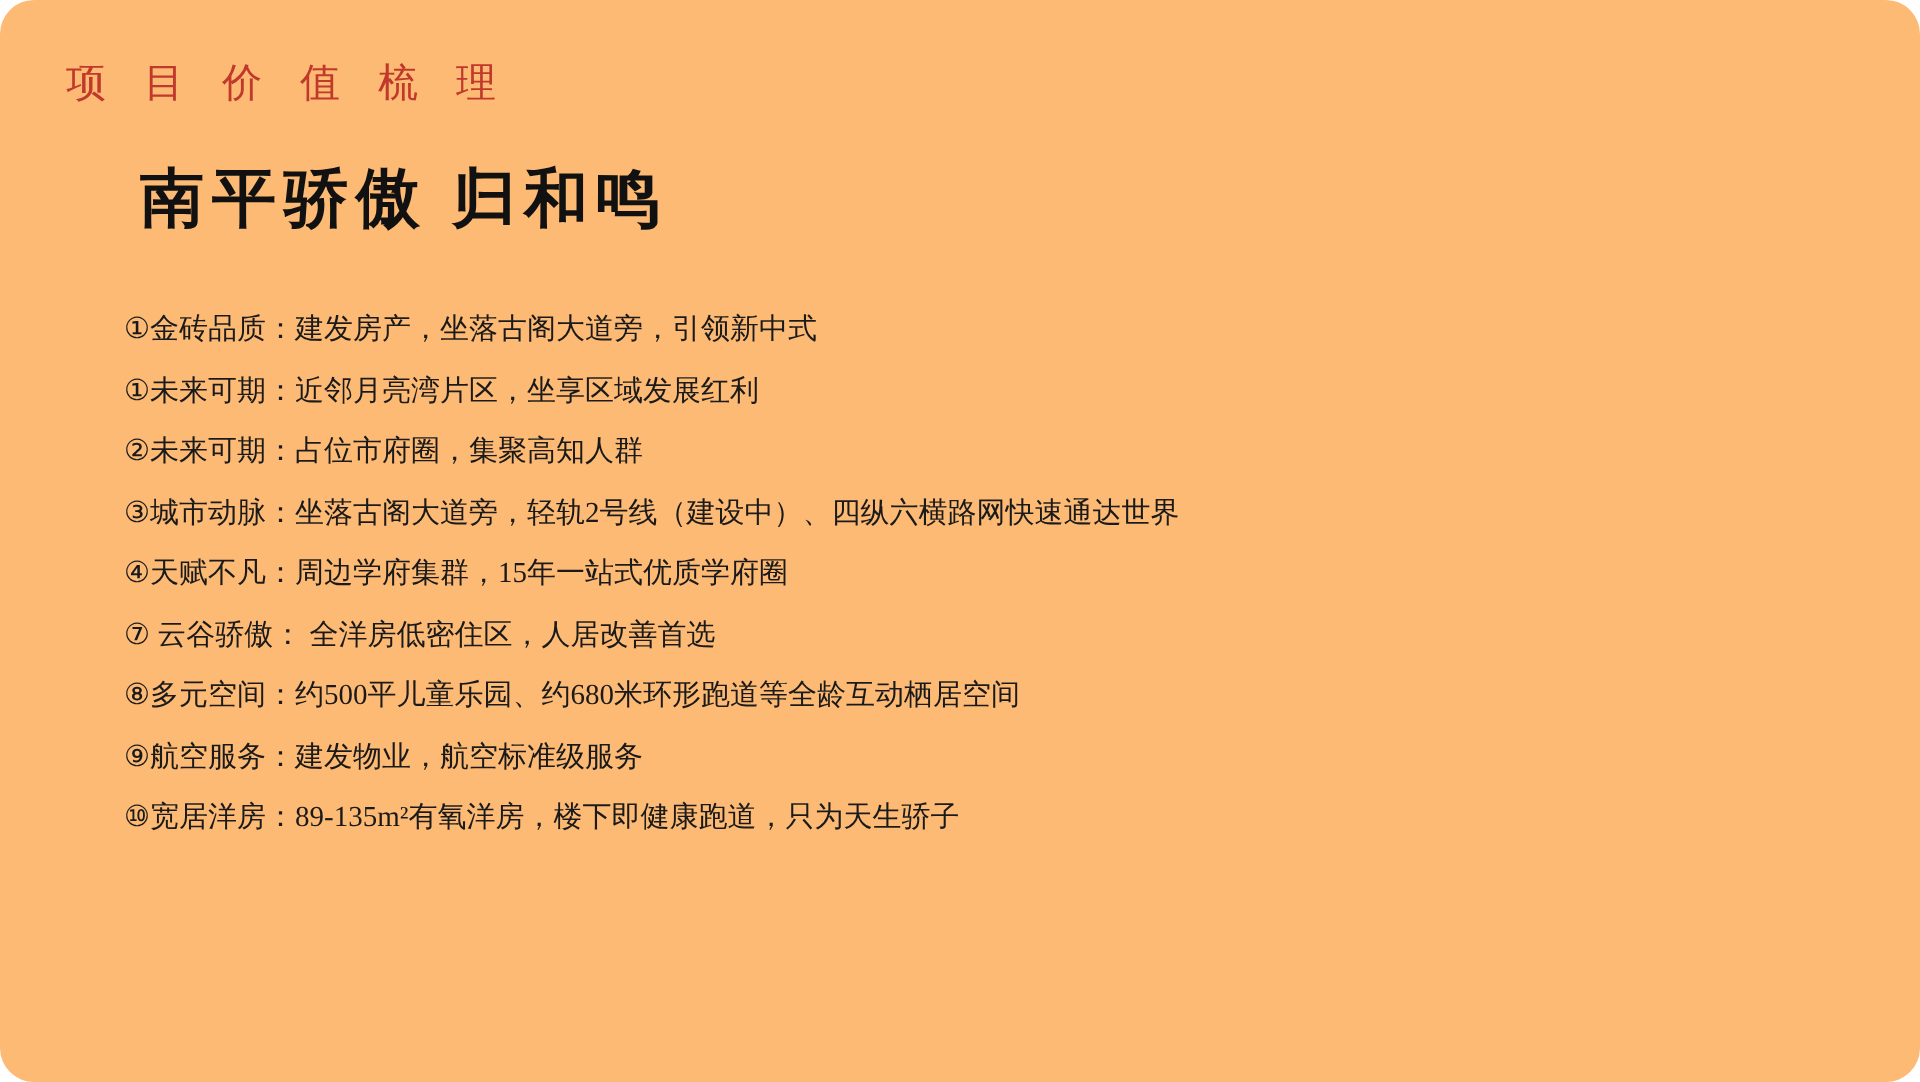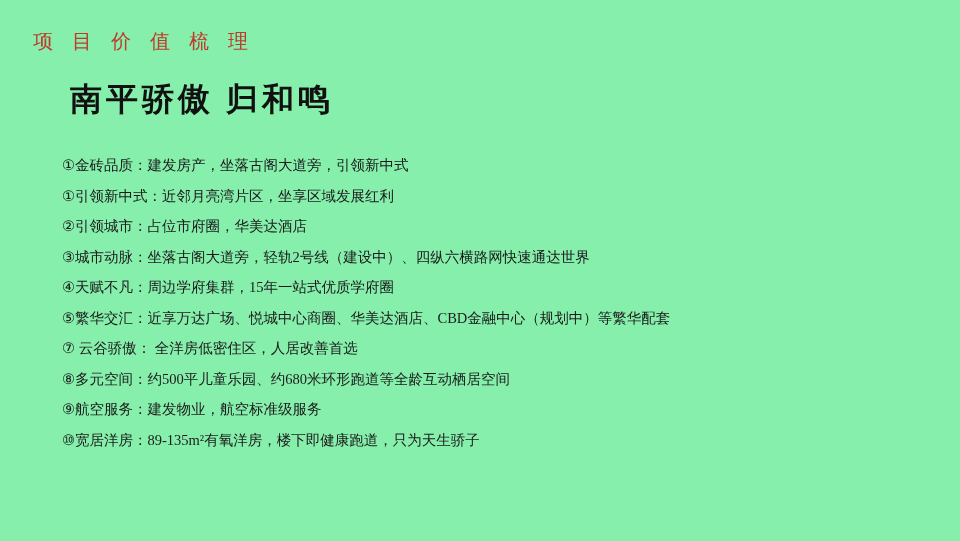--- a/index.html
+++ b/index.html
@@ -10,21 +10,22 @@
     width: 960px;
     height: 541px;
     background: #ffffff;
     font-family: "Liberation Serif", "DejaVu Serif", serif;
     overflow: hidden;
   }
   .slide {
     position: relative;
     width: 960px;
     height: 541px;
-    background: #86efac;
+    background: #fdba74;
+    border-radius: 17px;
   }
   .kicker {
     position: absolute;
     left: 33px;
     top: 28px;
     font-size: 20px;
     letter-spacing: 7px;
     color: #c0392b;
     font-family: "Liberation Serif", "DejaVu Serif", serif;
     white-space: nowrap;
@@ -69,38 +70,35 @@
 
   <div class="headline">南平骄傲  归和鸣</div>
 
   <div class="bullet-list">
 
     <div class="bullet-row">
       <span class="bullet-marker">①</span><span class="bullet-text">金砖品质：建发房产，坐落古阁大道旁，引领新中式</span>
     </div>
 
     <div class="bullet-row">
-      <span class="bullet-marker">①</span><span class="bullet-text">引领新中式：近邻月亮湾片区，坐享区域发展红利</span>
+      <span class="bullet-marker">①</span><span class="bullet-text">未来可期：近邻月亮湾片区，坐享区域发展红利</span>
     </div>
 
     <div class="bullet-row">
-      <span class="bullet-marker">②</span><span class="bullet-text">引领城市：占位市府圈，华美达酒店</span>
+      <span class="bullet-marker">②</span><span class="bullet-text">未来可期：占位市府圈，集聚高知人群</span>
     </div>
 
     <div class="bullet-row">
       <span class="bullet-marker">③</span><span class="bullet-text">城市动脉：坐落古阁大道旁，轻轨2号线（建设中）、四纵六横路网快速通达世界</span>
     </div>
 
     <div class="bullet-row">
       <span class="bullet-marker">④</span><span class="bullet-text">天赋不凡：周边学府集群，15年一站式优质学府圈</span>
     </div>
 
-    <div class="bullet-row">
-      <span class="bullet-marker">⑤</span><span class="bullet-text">繁华交汇：近享万达广场、悦城中心商圈、华美达酒店、CBD金融中心（规划中）等繁华配套</span>
-    </div>
 
 
     <div class="bullet-row">
       <span class="bullet-marker">⑦</span><span class="bullet-text"> 云谷骄傲： 全洋房低密住区，人居改善首选</span>
     </div>
 
     <div class="bullet-row">
       <span class="bullet-marker">⑧</span><span class="bullet-text">多元空间：约500平儿童乐园、约680米环形跑道等全龄互动栖居空间</span>
     </div>
 

